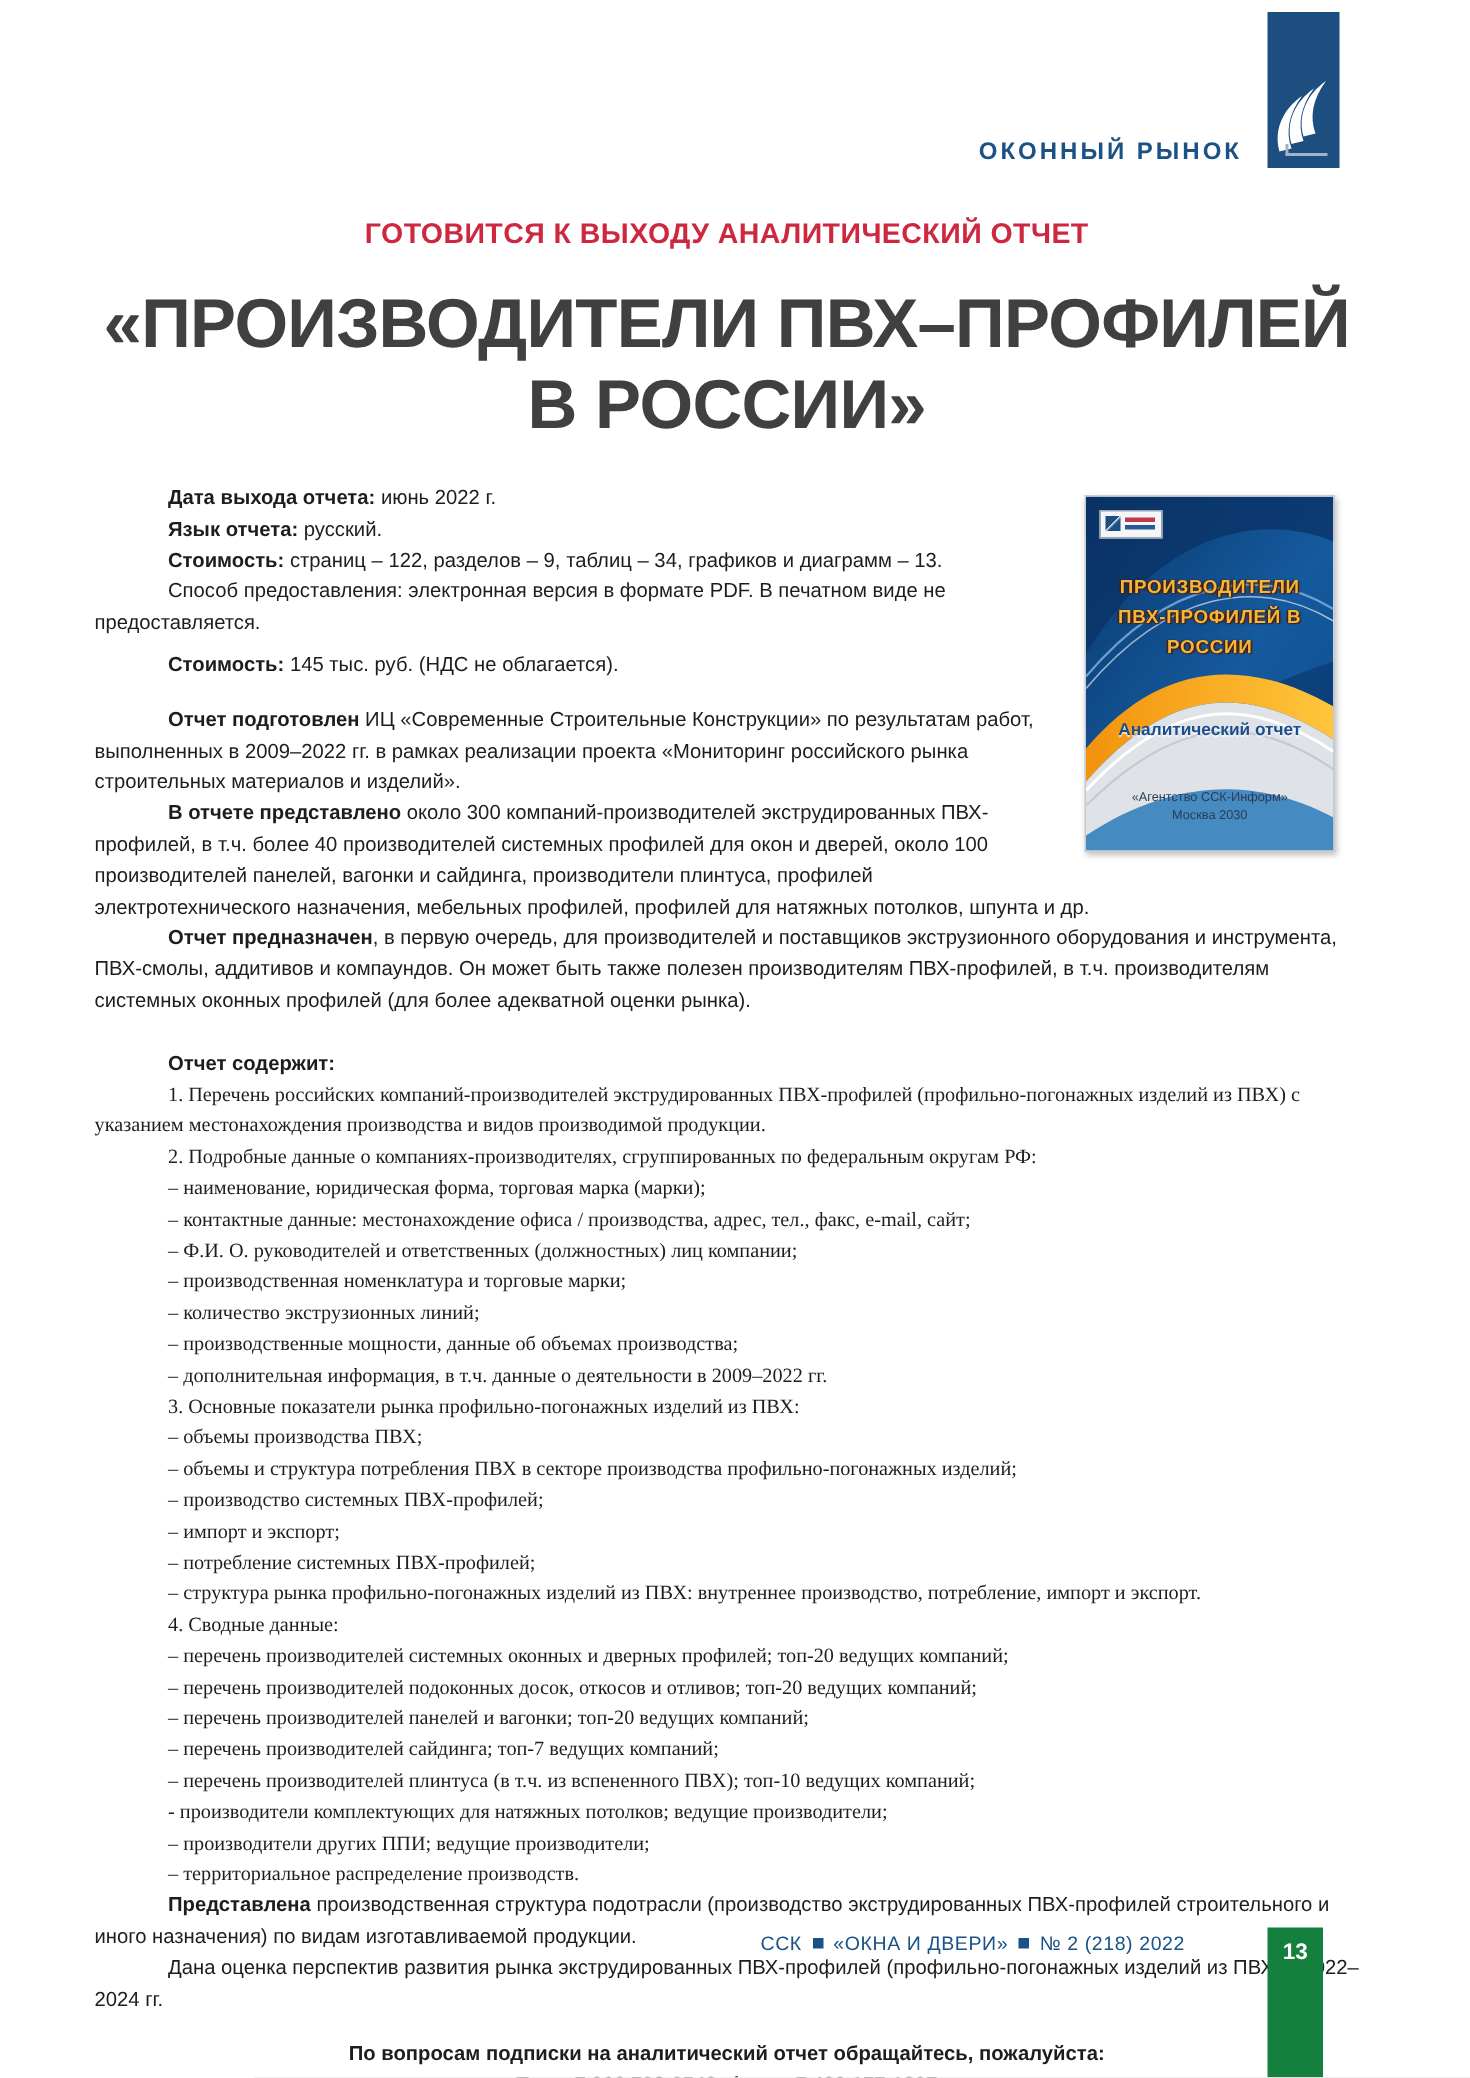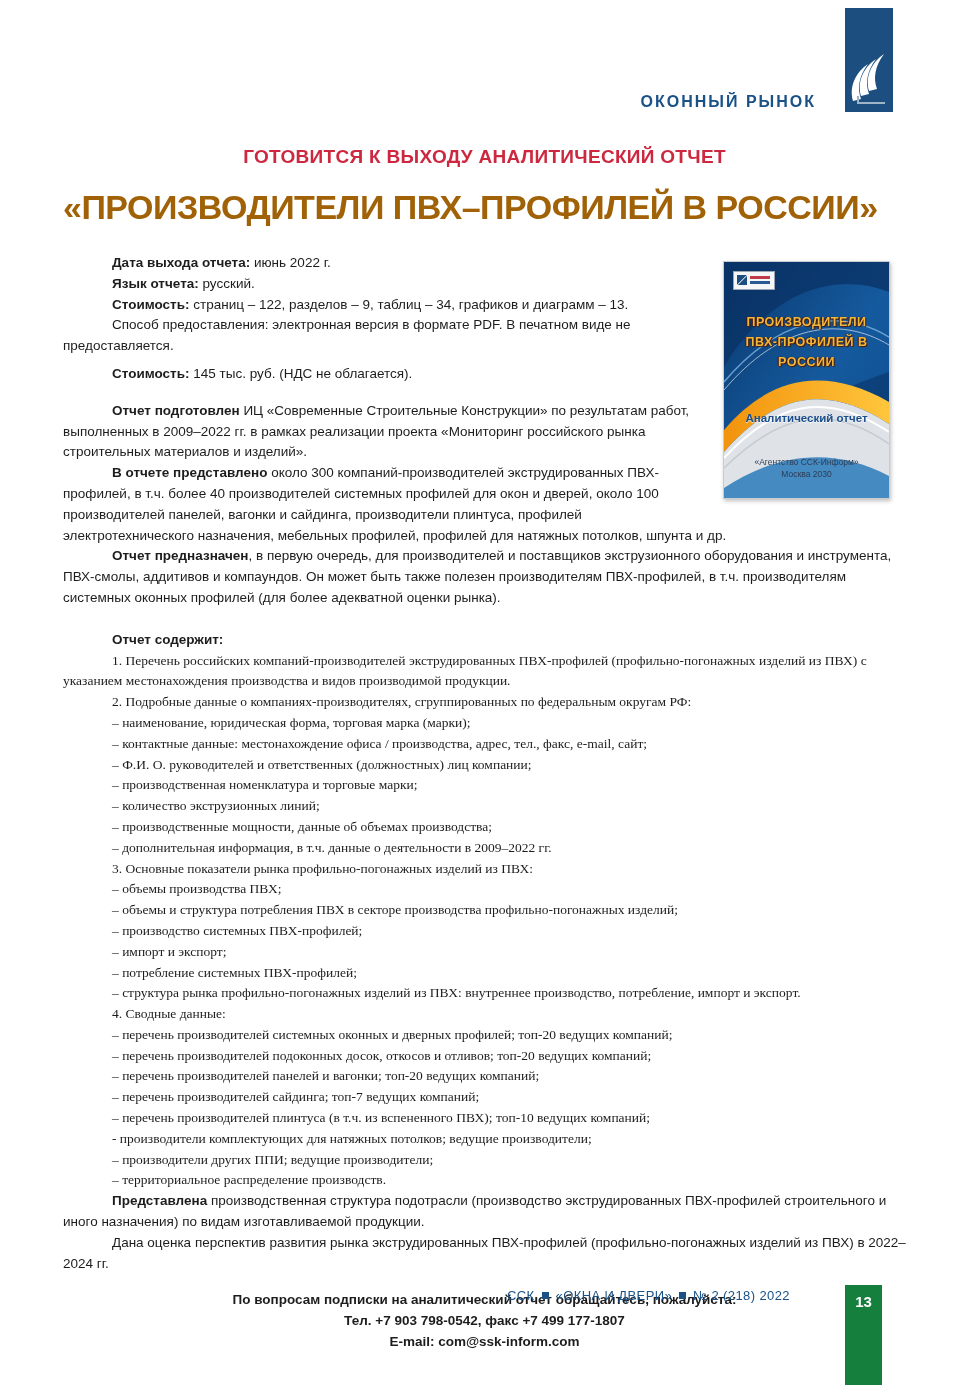--- a/index.html
+++ b/index.html
@@ -7,21 +7,21 @@
     position:relative;
     width:980px;height:1385px;
     background:#ffffff;
     font-family:"Liberation Sans", sans-serif;
     color:#1d1d1d;
     overflow:hidden;
     margin:0 auto;
   }
   
   .section-label{
-    position:absolute;top:93px;right:164px;
+    position:absolute;top:93px;right:152px;
     font-size:16px;font-weight:bold;letter-spacing:2px;
     color:#1a5287;
   }
   .corner-box-top{
     position:absolute;top:8px;left:845px;width:48px;height:104px;
     background:#1c4e80;
   }
   .corner-box-bottom{
     position:absolute;top:1285px;left:845px;width:37px;height:100px;
     background:#15803d;text-align:center;
@@ -35,22 +35,22 @@
     position:absolute;top:0;left:0;right:0;
     padding:146px 74px 0 63px;
   }
   .kicker{
     text-align:center;
     color:#cd2840;font-size:19px;font-weight:bold;
     letter-spacing:.3px;
   }
   .main-title{
     margin:20px 0 0 0;
-    text-align:left;
-    color:#a16207;font-size:34px;font-weight:bold;
+    text-align:center;
+    color:#404040;font-size:46px;font-weight:bold;
     letter-spacing:-.5px;
   }
   
   .body{
     margin-top:26px;
     font-size:13.5px;line-height:20.8px;
   }
   .para{margin:0;text-indent:49px;}
   .row b, .para b, .price b{font-weight:bold;}
   .price{margin:7px 0 16px 0;text-indent:49px;}

